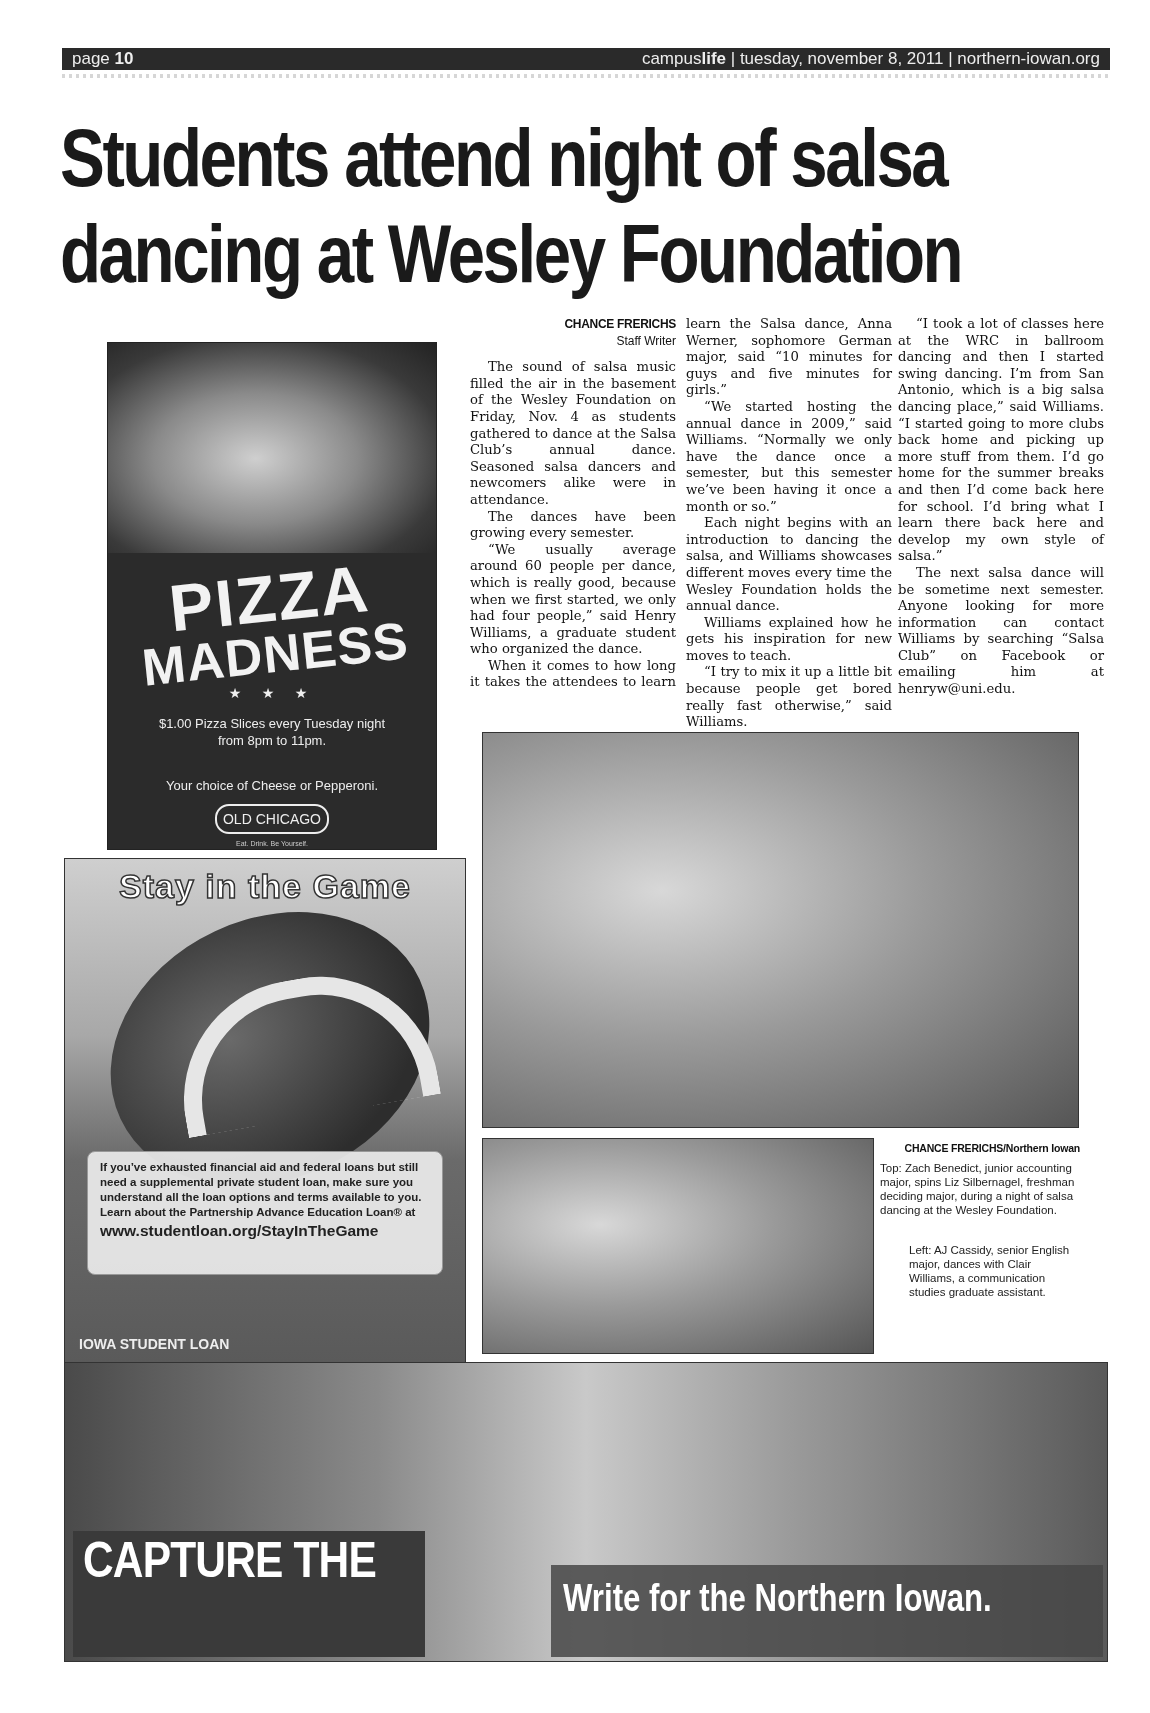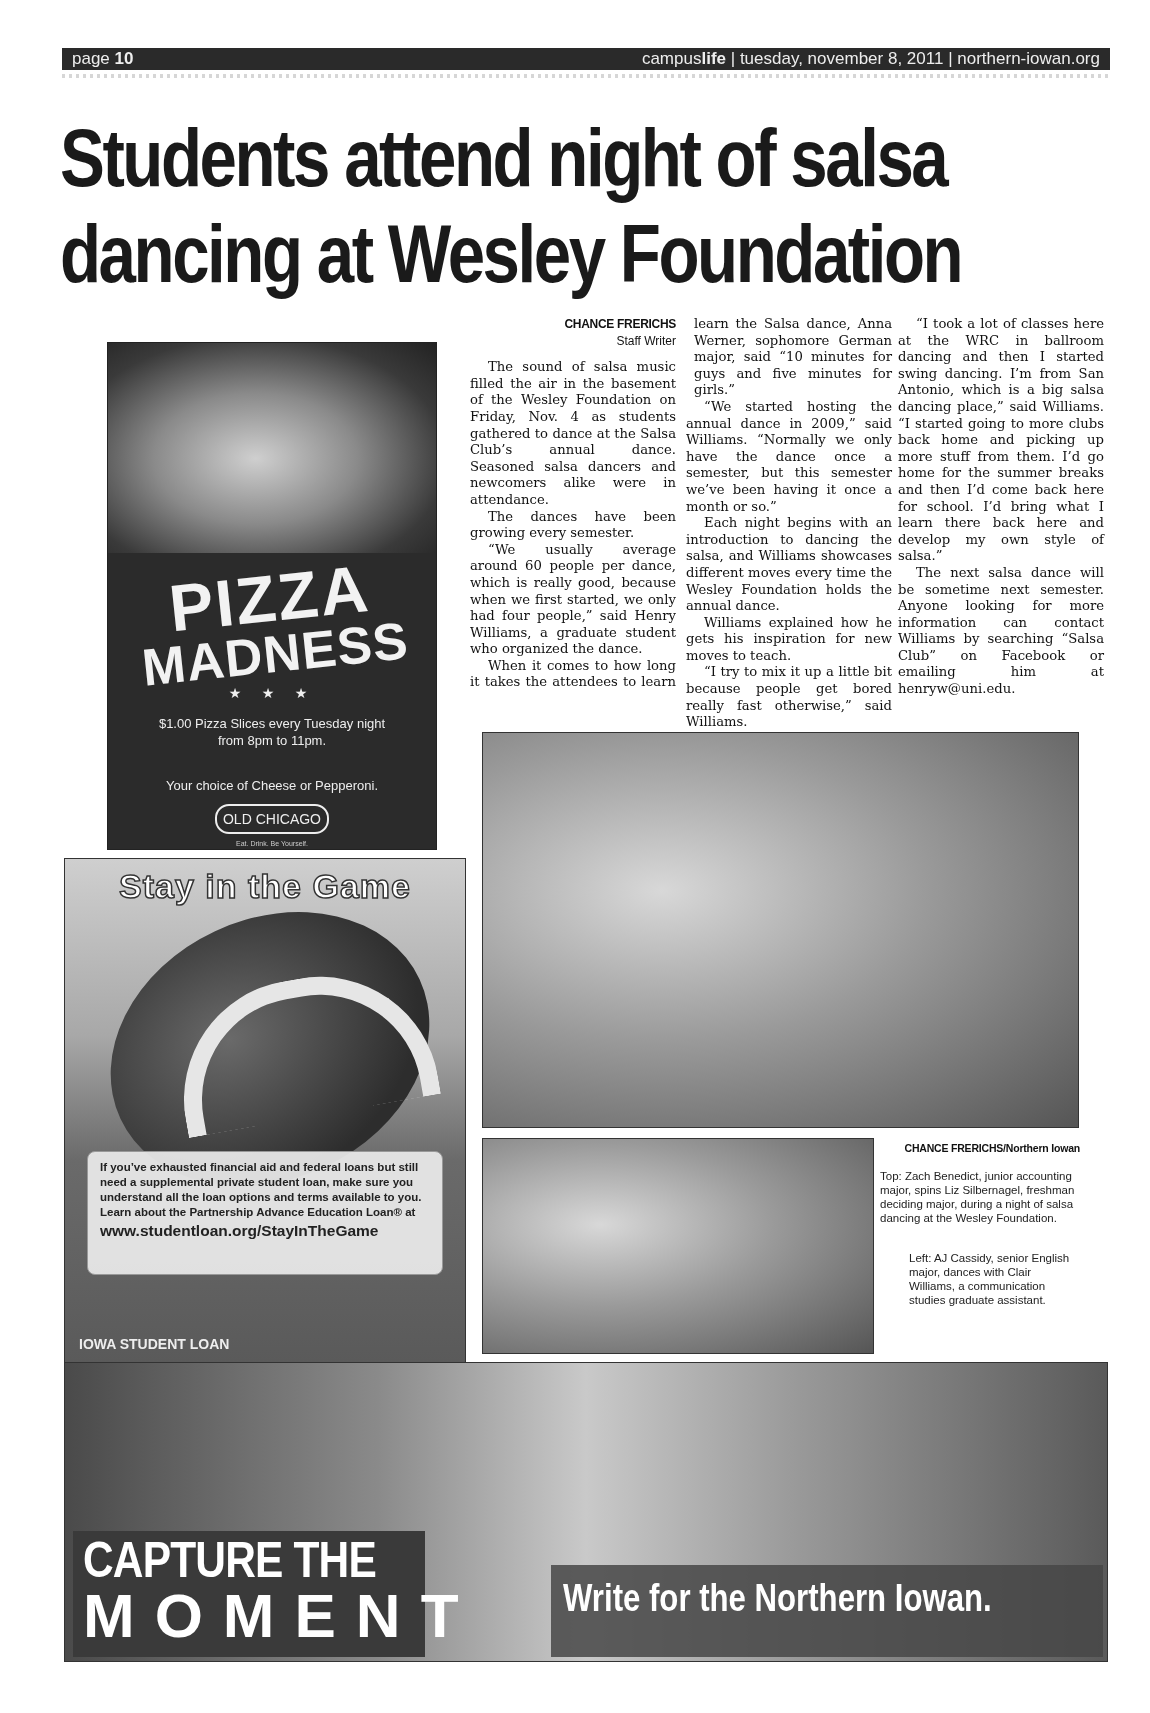--- a/index.html
+++ b/index.html
@@ -67,38 +67,38 @@
     <div class="name">CHANCE FRERICHS</div>
     <div class="role">Staff Writer</div>
   </div>
   <p>The sound of salsa music filled the air in the basement of the Wesley Foundation on Friday, Nov. 4 as students gathered to dance at the Salsa Club’s annual dance. Seasoned salsa dancers and newcomers alike were in attendance.</p>
   <p>The dances have been growing every semester.</p>
   <p>“We usually average around 60 people per dance, which is really good, because when we first started, we only had four people,” said Henry Williams, a graduate student who organized the dance.</p>
   <p style="height:34px;overflow:hidden;">When it comes to how long it takes the attendees to learn the Salsa dance, Anna Werner, sophomore German major, said “10 minutes for guys and five minutes for girls.”</p>
 </div>
 
 <div class="abs col" style="left:686px;top:316px;width:206px;">
-  <p style="text-indent:0;margin-left:8px;">learn the Salsa dance, Anna Werner, sophomore German major, said “10 minutes for guys and five minutes for girls.”</p>
+  <p style="text-indent:0;">learn the Salsa dance, Anna Werner, sophomore German major, said “10 minutes for guys and five minutes for girls.”</p>
   <p>“We started hosting the annual dance in 2009,” said Williams. “Normally we only have the dance once a semester, but this semester we’ve been having it once a month or so.”</p>
   <p>Each night begins with an introduction to dancing the salsa, and Williams showcases different moves every time the Wesley Foundation holds the annual dance.</p>
   <p>Williams explained how he gets his inspiration for new moves to teach.</p>
   <p>“I try to mix it up a little bit because people get bored really fast otherwise,” said Williams.</p>
 </div>
 
 <div class="abs col" style="left:898px;top:316px;width:206px;">
   <p>“I took a lot of classes here at the WRC in ballroom dancing and then I started swing dancing. I’m from San Antonio, which is a big salsa dancing place,” said Williams. “I started going to more clubs back home and picking up more stuff from them. I’d go home for the summer breaks and then I’d come back here for school. I’d bring what I learn there back here and develop my own style of salsa.”</p>
   <p>The next salsa dance will be sometime next semester. Anyone looking for more information can contact Williams by searching “Salsa Club” on Facebook or emailing him at henryw@uni.edu.</p>
 </div>
 
 <div class="abs photo" style="left:482px;top:732px;width:597px;height:396px;"></div>
 <div class="abs photo" style="left:482px;top:1138px;width:392px;height:216px;"></div>
 
 <div class="abs" style="left:880px;top:1142px;width:200px;">
   <div class="caption-credit">CHANCE FRERICHS/Northern Iowan</div>
-  <div class="caption" style="margin-top:15px;">Top: Zach Benedict, junior accounting major, spins Liz Silbernagel, freshman deciding major, during a night of salsa dancing at the Wesley Foundation.</div>
+  <div class="caption" style="margin-top:7px;">Top: Zach Benedict, junior accounting major, spins Liz Silbernagel, freshman deciding major, during a night of salsa dancing at the Wesley Foundation.</div>
   <div class="caption" style="margin-top:26px;margin-left:29px;">Left: AJ Cassidy, senior English major, dances with Clair Williams, a communication studies graduate assistant.</div>
 </div>
 
 <div class="abs pizza-ad">
   <div class="pizza-img"></div>
   <div class="pizza-title">
     <div class="l1">PIZZA</div>
     <div class="l2">MADNESS</div>
   </div>
   <div class="stars">★ ★ ★</div>
@@ -117,18 +117,17 @@
   <div class="loan-box">
     <div>If you’ve exhausted financial aid and federal loans but still need a supplemental private student loan, make sure you understand all the loan options and terms available to you. Learn about the Partnership Advance Education Loan® at</div>
     <div class="loan-url">www.studentloan.org/StayInTheGame</div>
   </div>
   <div class="loan-logo">IOWA STUDENT LOAN</div>
 </div>
 
 <div class="abs bottom-ad">
   <div class="capture">
     <div class="l1">CAPTURE THE</div>
-    <div class="l2">MOMENT</div>
   </div>
   <div class="write-box">
     <div class="write-title">Write for the Northern Iowan.</div>
   </div>
 </div>
 
 </body></html>

